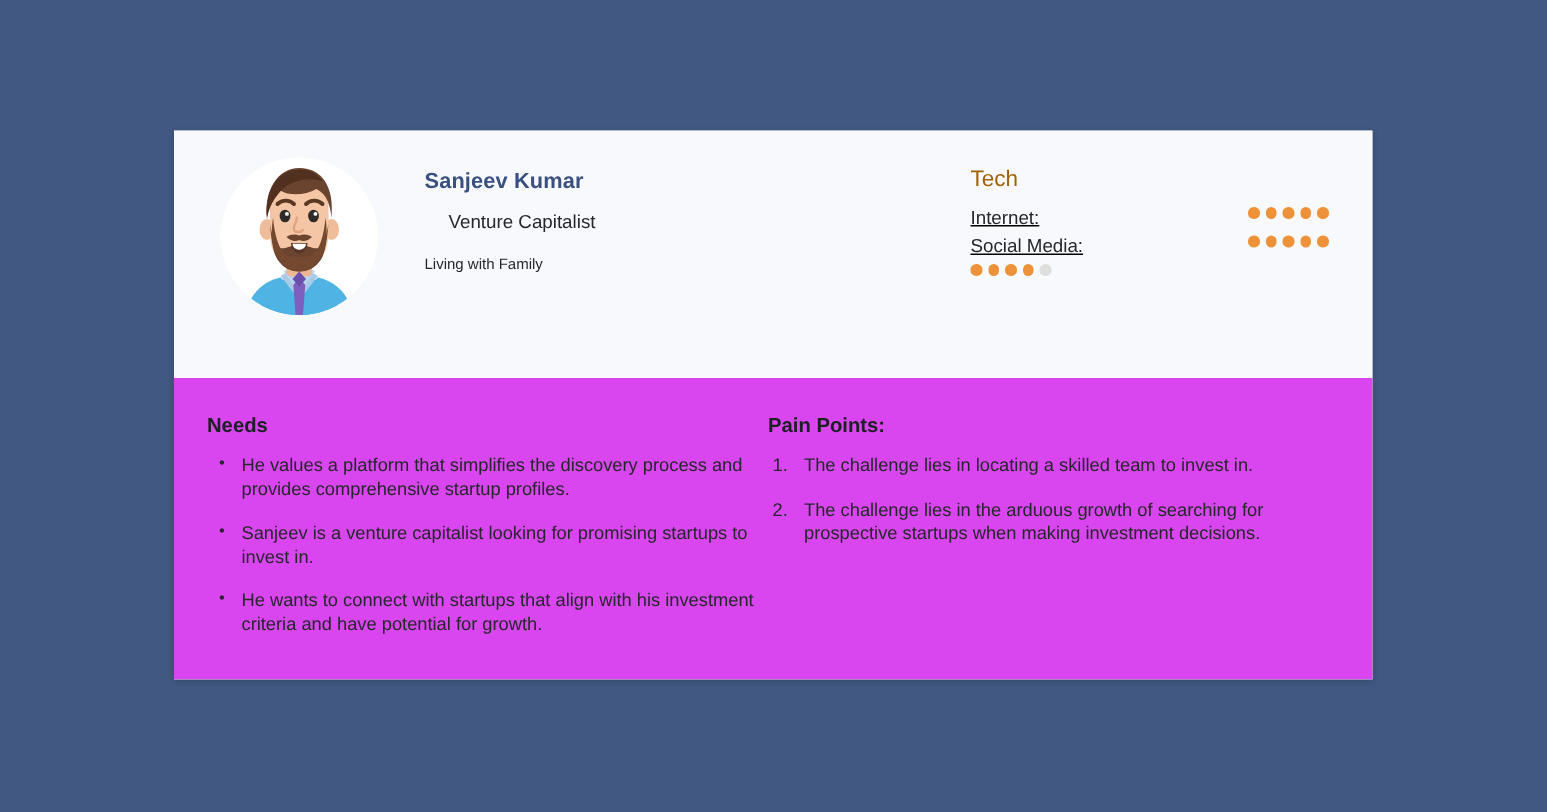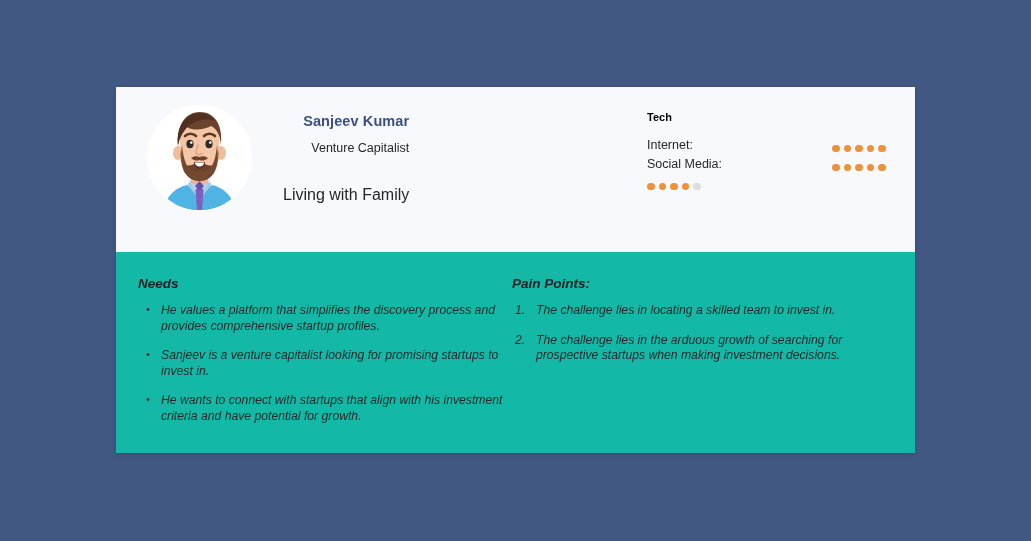--- a/index.html
+++ b/index.html
@@ -41,62 +41,62 @@
     border-radius: 50%;
     background: #ffffff;
     overflow: hidden;
   }
   .avatar svg { display: block; width: 105px; height: 105px; }
 
   .identity {
     position: absolute;
     left: 167px;
     top: 26px;
-    text-align: right;
   }
   .person-name {
     font-size: 14.5px;
     font-weight: bold;
     color: #3a5080;
     letter-spacing: 0.1px;
     margin-bottom: 9px;
   }
   .person-role {
     font-size: 12.5px;
     color: #25282b;
     line-height: 1.6;
     margin-left: 16px;
   }
   .person-meta {
     font-size: 12.5px;
     color: #7b7f86;
     line-height: 1.6;
   }
   .person-living {
-    font-size: 16px;
-    color: #25282b;
-    margin-top: 28px;
+    font-size: 10px;
+    color: #25282b;
+    margin-top: 13px;
   }
 
   .tech-block {
     position: absolute;
     left: 531px;
     top: 24px;
     width: 240px;
   }
   .tech-title {
-    font-size: 11px;
-    font-weight: bold;
-    color: #000000;
+    font-size: 15px;
+    font-weight: normal;
+    color: #a16207;
     margin-bottom: 10px;
   }
   .tech-row {
     display: flex;
-    align-items: flex-end;
+    align-items: flex-start;
     height: 19px;
+    text-decoration: underline;
   }
   .tech-label {
     font-size: 12.5px;
     color: #25282b;
     width: 185px;
     flex: none;
   }
   .tech-dots {
     display: flex;
     gap: 4px;
@@ -108,23 +108,22 @@
     border-radius: 50%;
     background: #ed9239;
     display: block;
   }
   .dot.empty { background: #dedede; }
 
   
   .card-bottom {
     position: relative;
     height: 201px;
-    background: #14b8a6;
+    background: #d946ef;
     padding: 26px 0 0 0;
-    font-style: italic;
   }
   .col-needs {
     position: absolute;
     left: 22px;
     top: 24px;
     width: 385px;
   }
   .col-pain {
     position: absolute;
     left: 396px;

